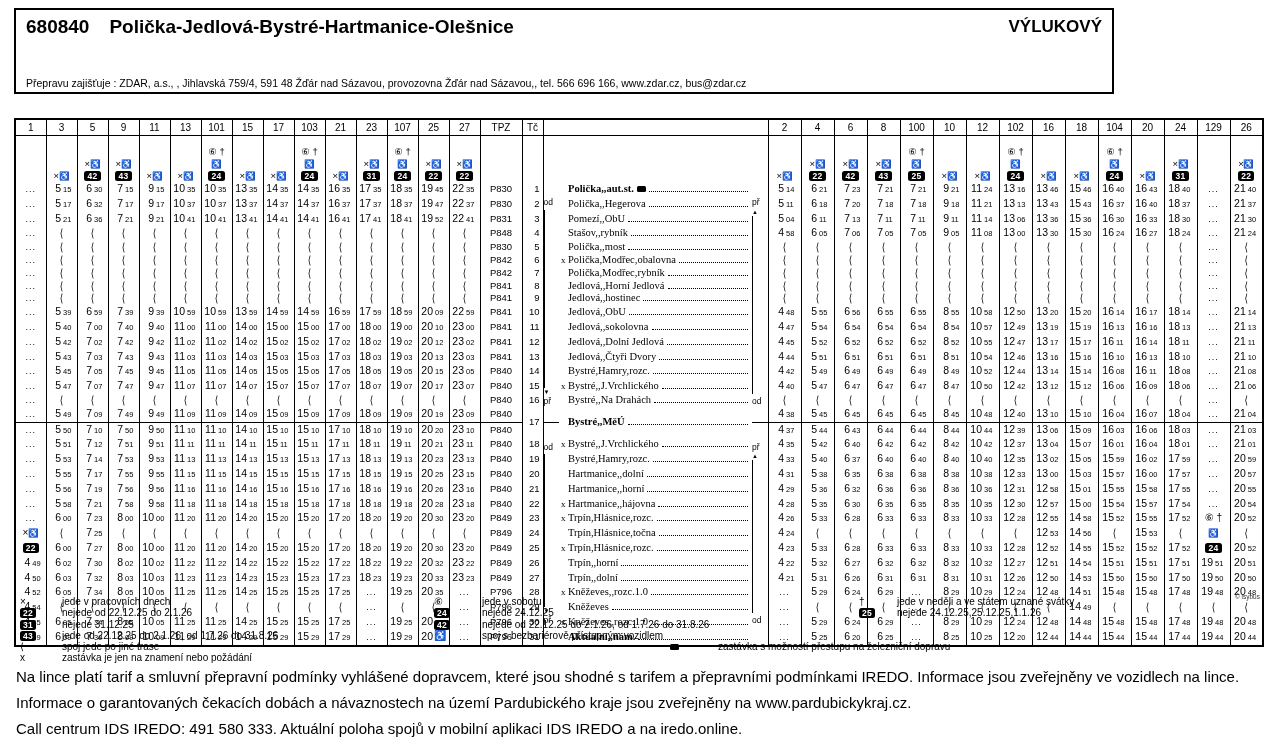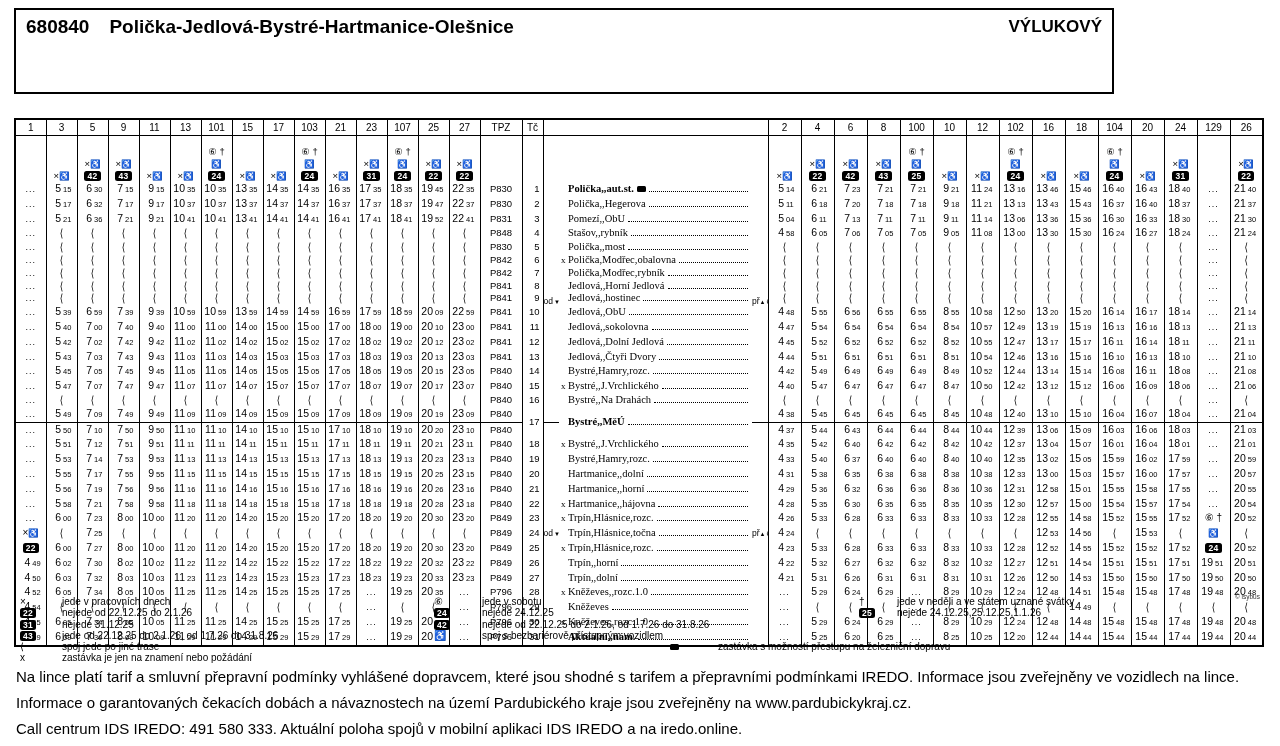--- a/index.html
+++ b/index.html
@@ -37,21 +37,21 @@
   .wc{font-size:8.5px;}
   .tpz{font-size:9.5px;}
   .tc{font-size:9.5px;text-align:right;padding-right:3px;}
   .strow{display:flex;align-items:baseline;font-size:10.5px;line-height:12.8px;}
   .strow.b .nm{font-weight:bold;}
   .xm{width:7px;font-size:9px;flex:0 0 auto;text-align:left;padding-left:2px;}
   .nm{flex:0 0 auto;}
   .ldr{flex:1 1 auto;border-bottom:1px dotted #000;margin:0 4px 3px 3px;min-width:3px;}
   .trn,.ticn{display:inline-block;width:9px;height:6px;background:#000;border-radius:1.5px;}
   .trn{flex:0 0 auto;margin:0 0 1px 3px;}
-  .acol{display:flex;align-items:center;justify-content:space-between;}
+  .acol{display:flex;flex-direction:column;align-items:flex-start;justify-content:space-between;}
   .ln{flex:1 1 auto;width:0;border-left:1px solid #000;margin:1px 0;display:block;}
   .ah{font-size:6px;line-height:6px;font-style:normal;font-weight:normal;display:block;}
 
   
   .credit{position:absolute;right:20px;top:593px;font-size:6.5px;color:#333;}
   .legend{position:absolute;left:14px;top:596px;width:1252px;font-size:10px;}
   .lcol{position:absolute;top:0;}
   .lcol.c1{left:6px}.lcol.c2{left:420px}.lcol.c3{left:845px}
   .lrow{display:flex;height:11.3px;line-height:11.3px;align-items:center;white-space:nowrap;}
   .lrow.ind{margin-left:236px;}
@@ -64,20 +64,21 @@
 </head>
 <body>
 
 <div class="hdrbox">
   <div class="title">
     <span class="num">680840</span><span>Polička-Jedlová-Bystré-Hartmanice-Olešnice</span>
   </div>
   <div class="validity">
     <div>VÝLUKOVÝ</div>
   </div>
+  <div class="operator">Přepravu zajišťuje   : ZDAR, a.s., , Jihlavská 759/4, 591 48 Žďár nad Sázavou, provozovna Žďár nad Sázavou,, tel. 566 696 166, www.zdar.cz, bus@zdar.cz</div>
 </div>
 
 <div class="tblwrap">
   <table id="tt">
       <colgroup>
         <col class="cL">
         <col class="cL">
         <col class="cL">
         <col class="cL">
         <col class="cL">

